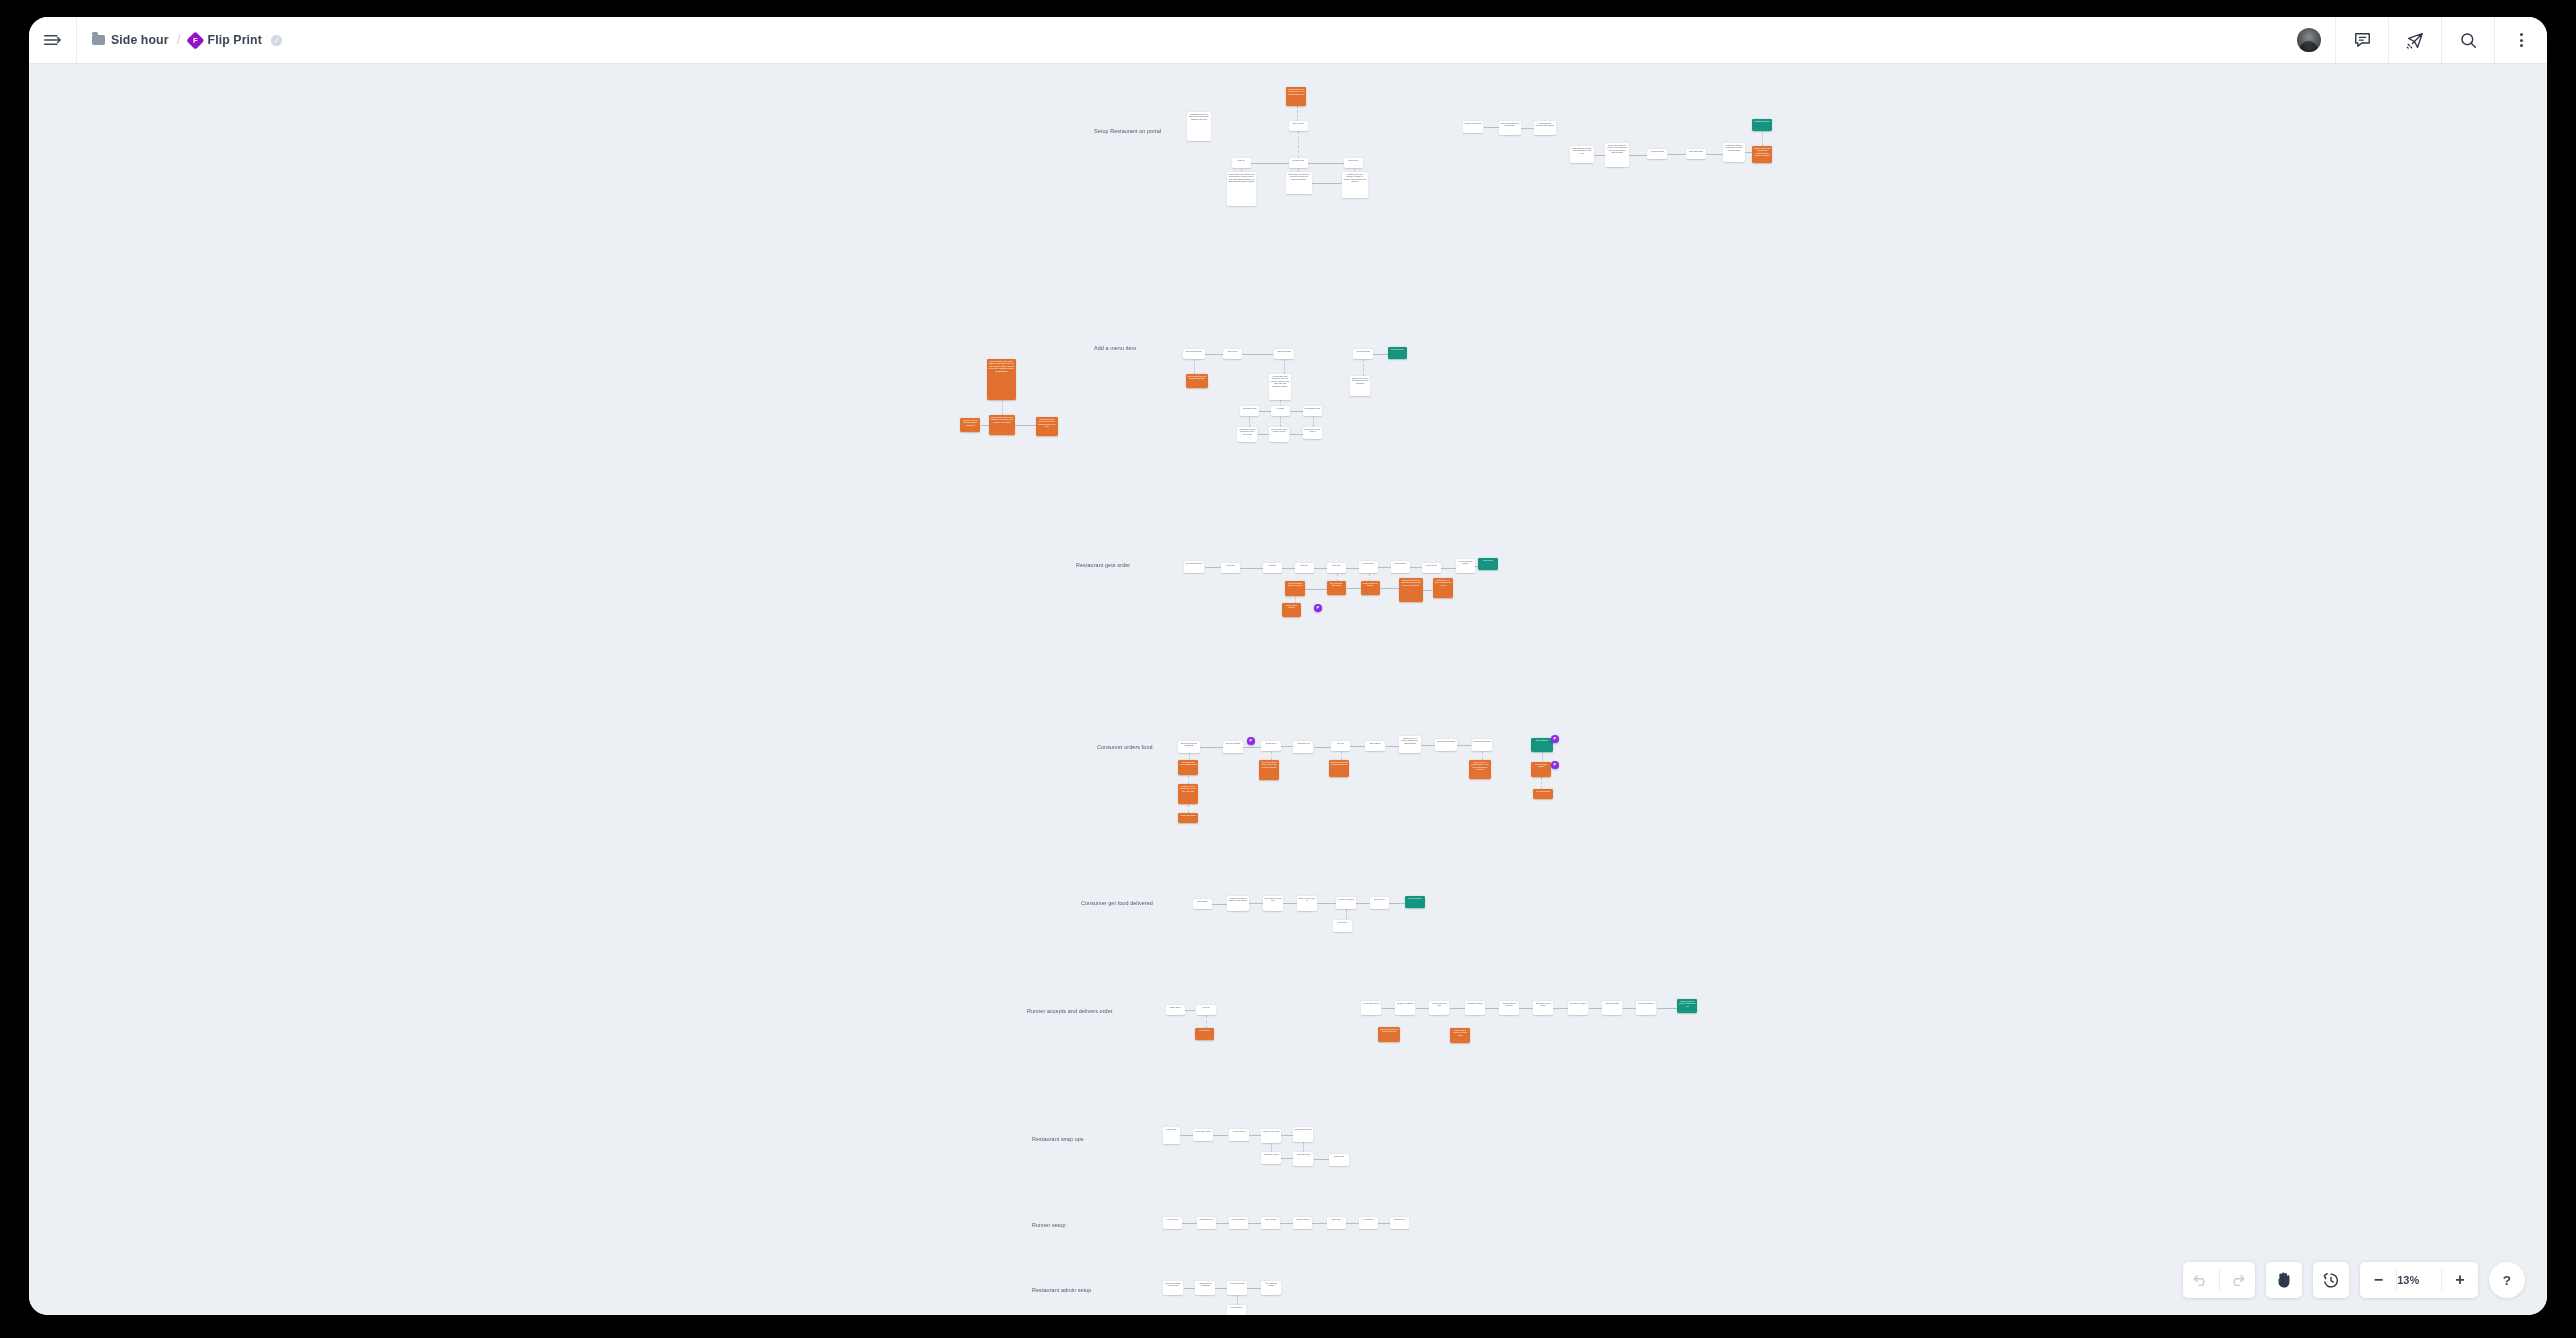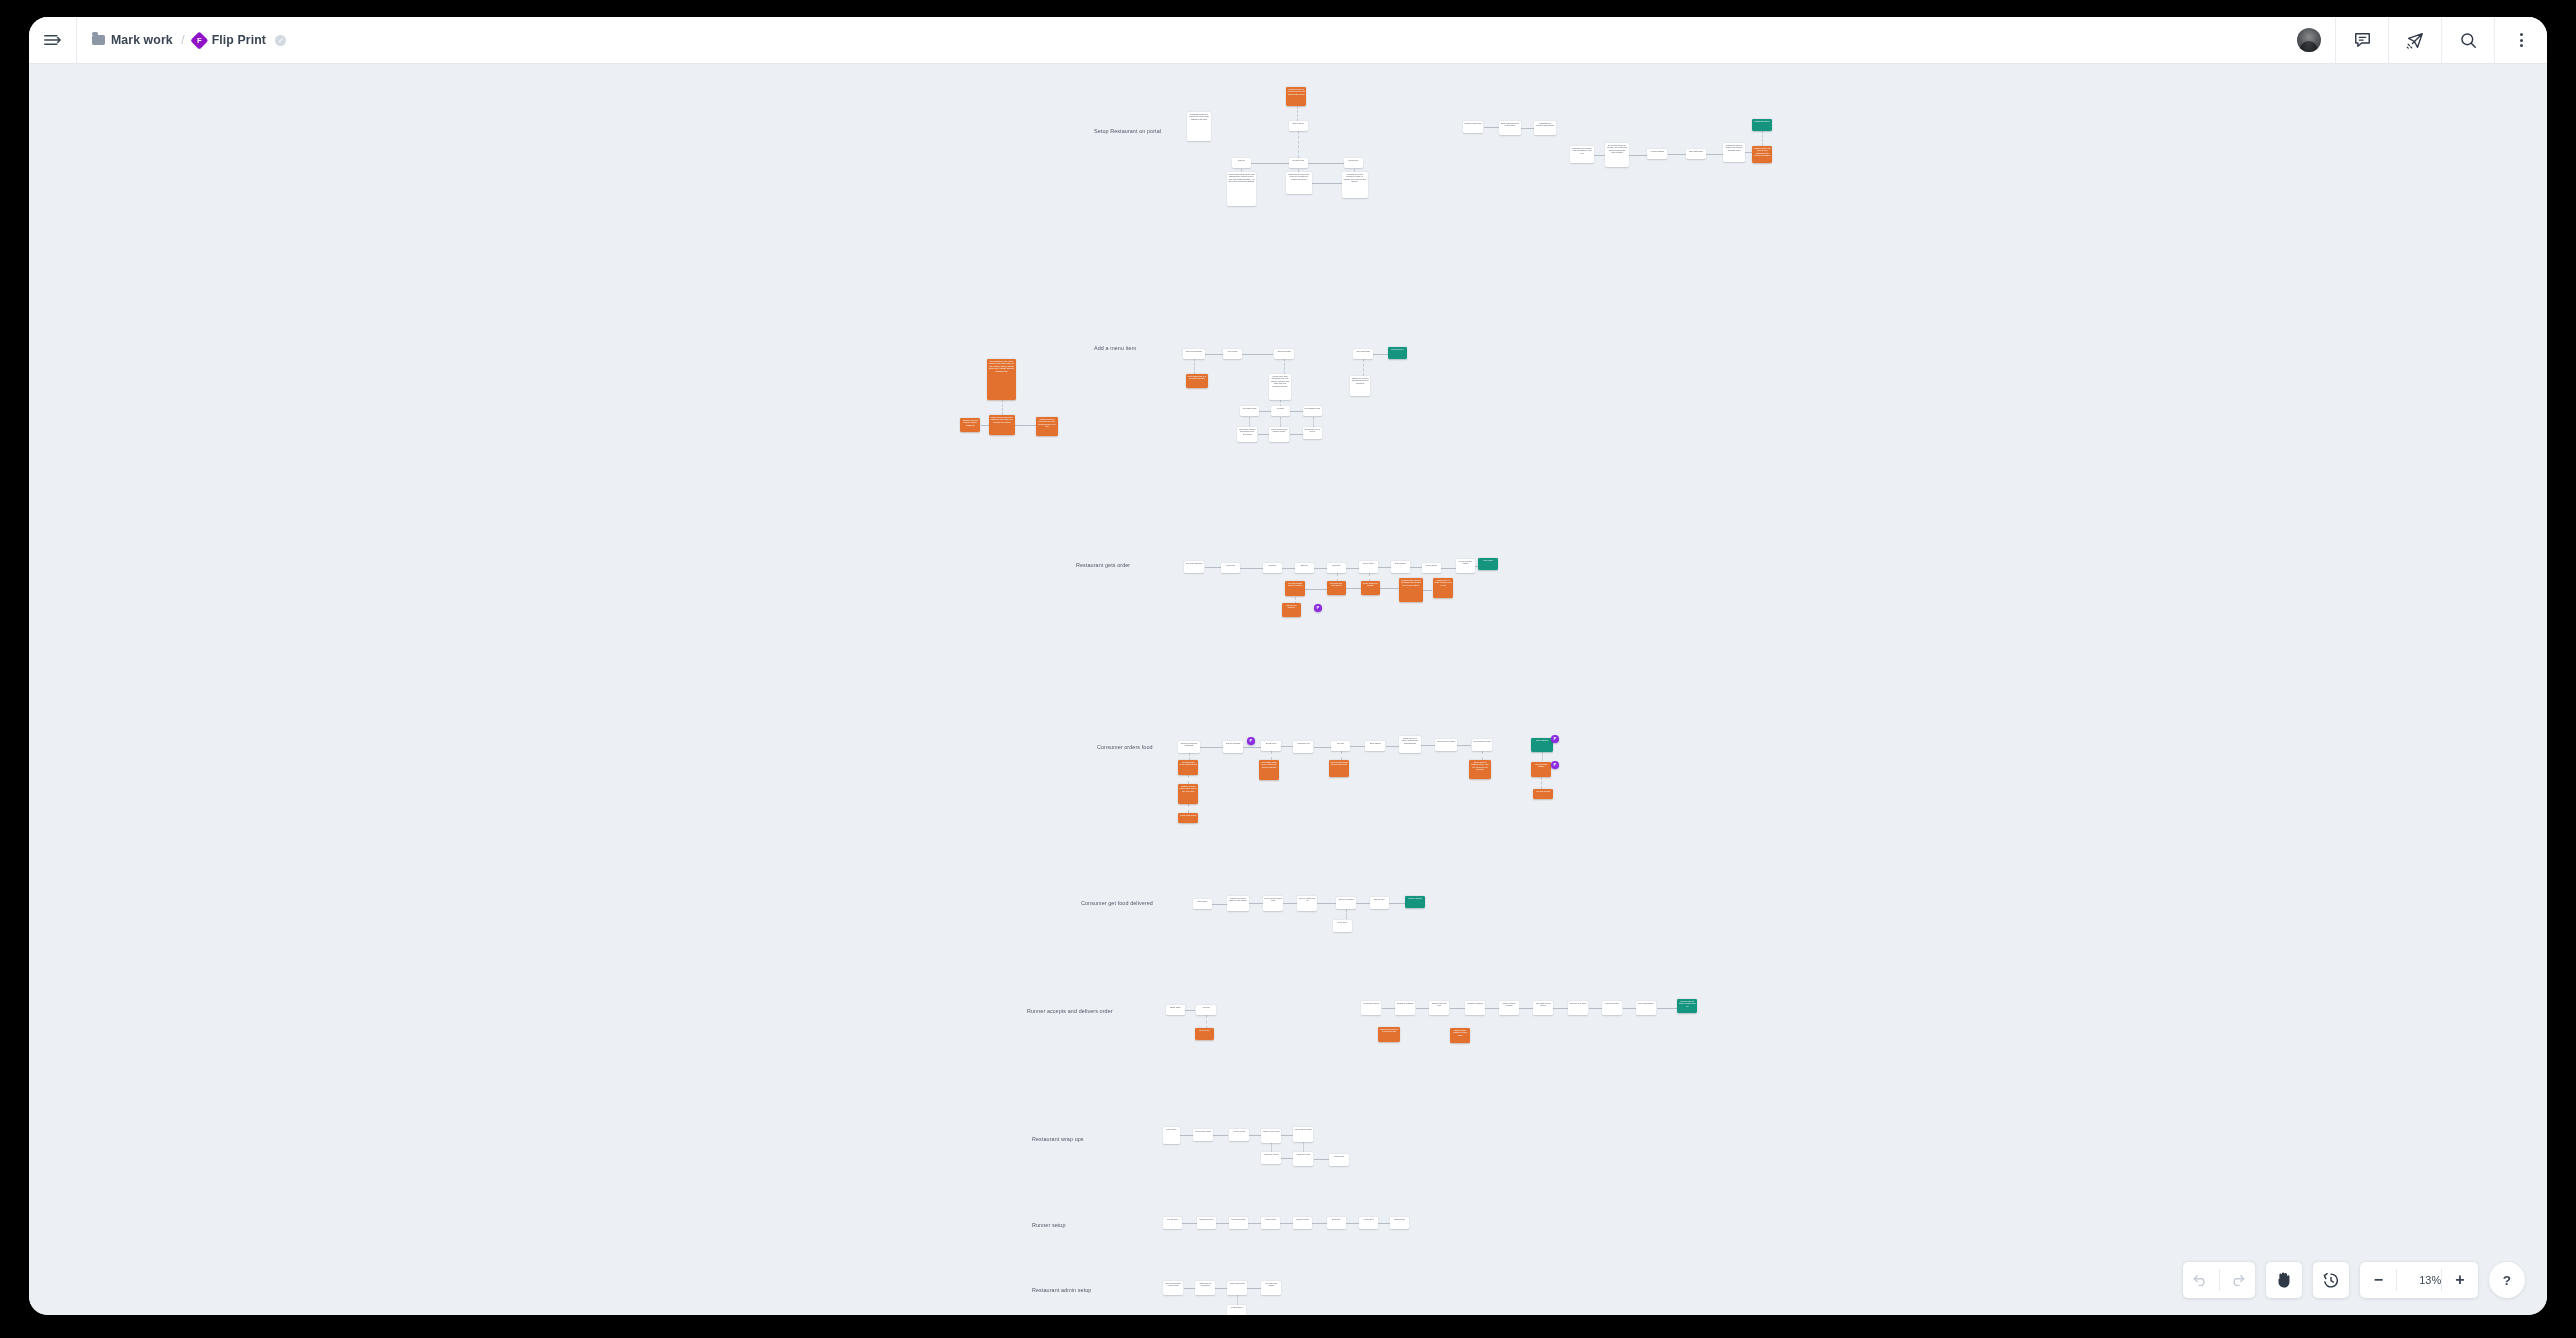--- a/index.html
+++ b/index.html
@@ -166,22 +166,22 @@
     height: 36px;
   }
   .ctl-btn {
     width: 36px; height: 36px;
     display:flex; align-items:center; justify-content:center;
     cursor: pointer; color:#3a4554;
   }
   .ctl-btn.dim { color: #c5ccd6; }
   .ctl-div { width:0.8px; height:22px; background:#e8ecf1; }
   .zoom-val {
-    min-width: 44px; text-align:right;
-    font-size: 11px; font-weight: normal; color:#3a4554;
+    min-width: 44px; text-align:left;
+    font-size: 11px; font-weight: bold; color:#3a4554;
   }
   .help-btn {
     width: 36px; height:36px; border-radius:50%;
     background:#fff; box-shadow:0 0.8px 3.4px rgba(40,55,75,.13);
     display:flex; align-items:center; justify-content:center;
     font-size:13.6px; font-weight:bold; color:#3a4554; cursor:pointer;
   }
 </style>
 </head>
 <body>
@@ -194,21 +194,21 @@
         <svg width="17" height="12" viewBox="0 0 20 14">
           <rect x="0" y="1" width="16" height="1.8" rx="0.9" fill="#3a4554"></rect>
           <rect x="0" y="6" width="13" height="1.8" rx="0.9" fill="#3a4554"></rect>
           <rect x="0" y="11" width="16" height="1.8" rx="0.9" fill="#3a4554"></rect>
           <path d="M13 7 L19 7 M16 4 L19 7 L16 10" stroke="#3a4554" stroke-width="1.8" fill="none" stroke-linecap="round" stroke-linejoin="round"></path>
         </svg>
       </div>
       <div class="breadcrumb">
         <div class="crumb">
           <span class="folder-icon"></span>
-          <span class="crumb-text">Mark work</span>
+          <span class="crumb-text">Side hour</span>
         </div>
         <span class="crumb-sep">/</span>
         <div class="crumb">
           <span class="diamond-icon">
             <span>F</span>
           </span>
           <span class="crumb-text">Flip Print</span>
           <span class="check-bubble">✓</span>
         </div>
       </div>

